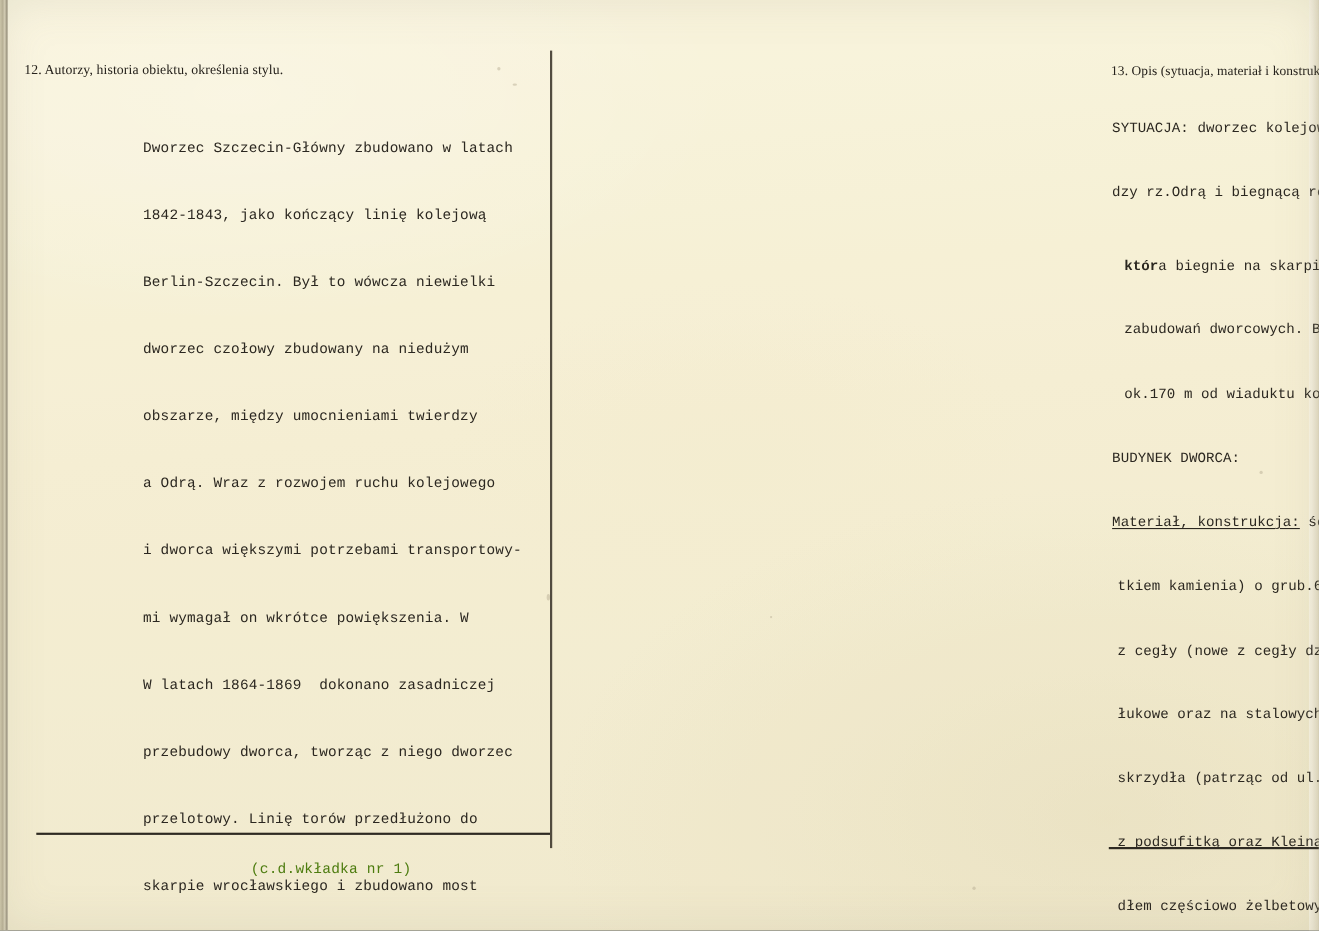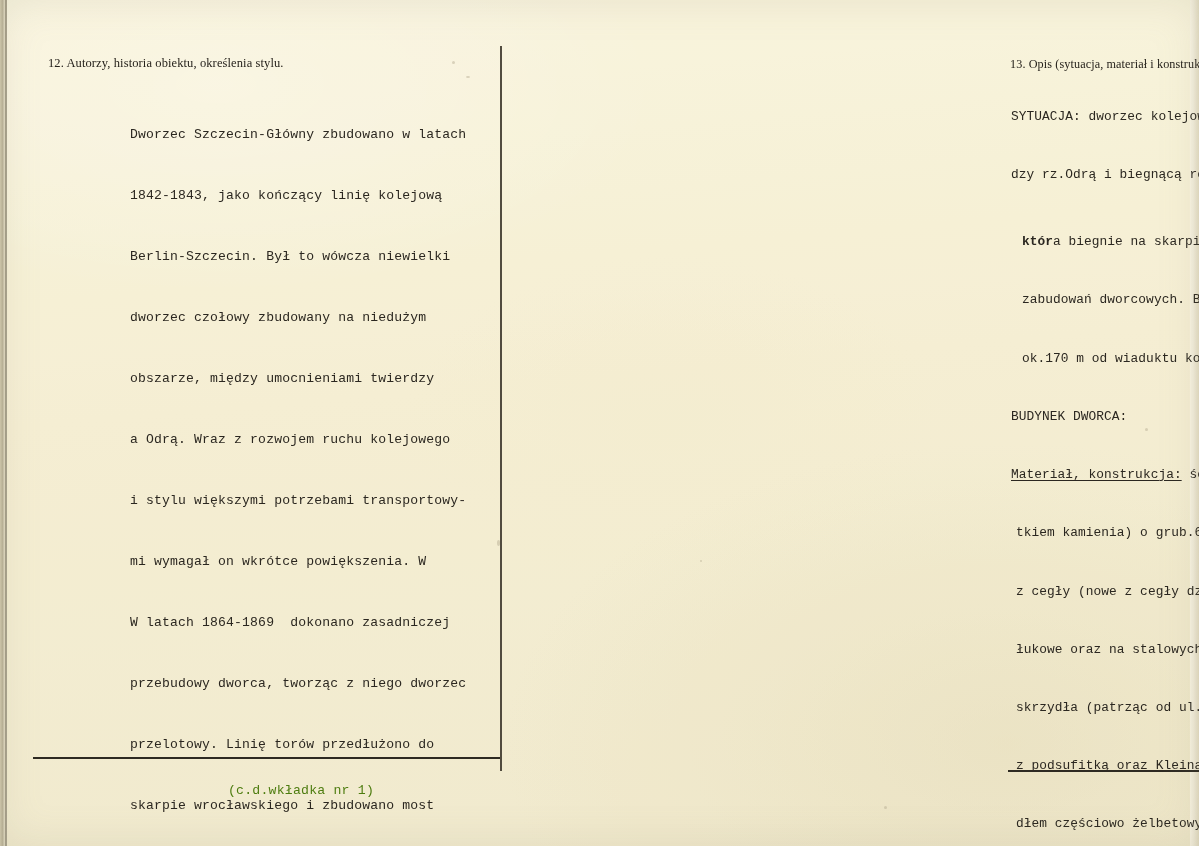--- a/index.html
+++ b/index.html
@@ -82,21 +82,21 @@
   .col-right { left: 502px; width: 697px; height: 846px; }
 
   .field-label {
     position: absolute;
     font-family: "Liberation Serif", "DejaVu Serif", serif;
     font-size: 12.5px;
     letter-spacing: 0.1px;
     color: #26221c;
     white-space: nowrap;
   }
-  .field-label-left  { left: 48px; top: 56px; }
+  .field-label-left  { left: 22px; top: 56px; }
   .field-label-right { left: 508px; top: 57px; font-size: 12.2px; }
 
   .typed {
     position: absolute;
     font-family: "Liberation Mono", "DejaVu Sans Mono", monospace;
     color: #2b2720;
     white-space: pre;
   }
 
   
@@ -166,21 +166,21 @@
   <div class="col col-left">
     <div class="field-label field-label-left">12. Autorzy, historia obiektu, określenia stylu.</div>
 
     <div class="typed left-body">
       <span class="ln">Dworzec Szczecin-Główny zbudowano w latach</span>
       <span class="ln">1842-1843, jako kończący linię kolejową</span>
       <span class="ln">Berlin-Szczecin. Był to wówcza niewielki</span>
       <span class="ln">dworzec czołowy zbudowany na niedużym</span>
       <span class="ln">obszarze, między umocnieniami twierdzy</span>
       <span class="ln">a Odrą. Wraz z rozwojem ruchu kolejowego</span>
-      <span class="ln">i stylu większymi potrzebami transportowy-</span>
+      <span class="ln">i dworca większymi potrzebami transportowy-</span>
       <span class="ln">mi wymagał on wkrótce powiększenia. W</span>
       <span class="ln">W latach 1864-1869  dokonano zasadniczej</span>
       <span class="ln">przebudowy dworca, tworząc z niego dworzec</span>
       <span class="ln">przelotowy. Linię torów przedłużono do</span>
       <span class="ln">skarpie wrocławskiego i zbudowano most</span>
       
       
       
       
       

